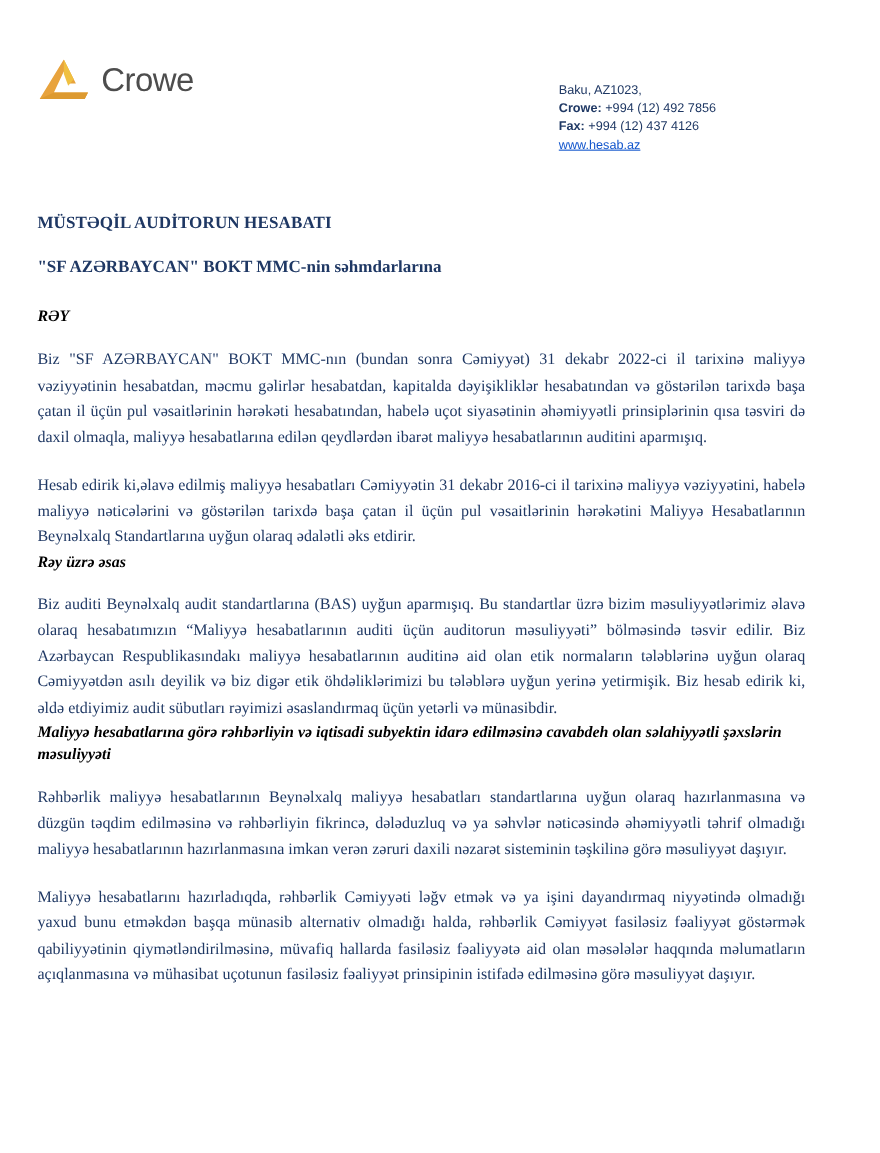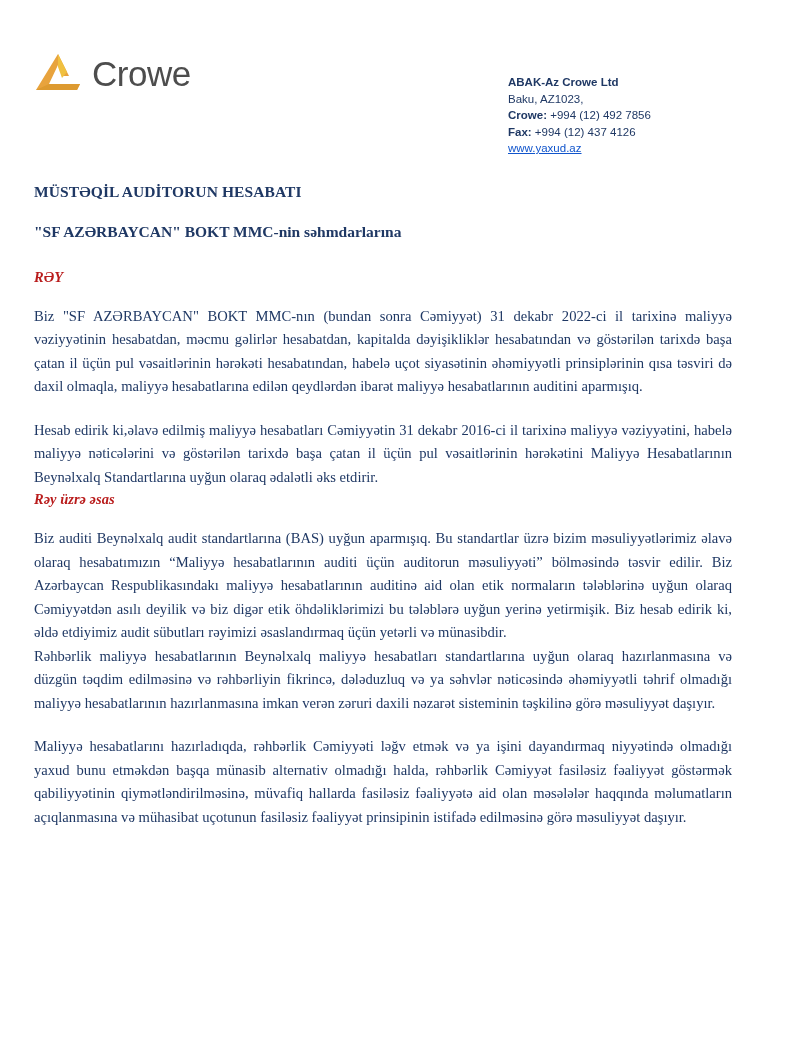--- a/index.html
+++ b/index.html
@@ -36,21 +36,21 @@
     padding-left: 2px;
     padding-top: 14px;
   }
   .logo-mark {
     width: 46px;
     height: 40px;
     flex: 0 0 auto;
   }
   .logo-text {
     font-family: "Liberation Sans", sans-serif;
-    font-size: 35px;
+    font-size: 30px;
     letter-spacing: -0.5px;
     color: #4d4d4d;
     font-weight: 400;
   }
 
   .contact-block {
     font-family: "Liberation Sans", sans-serif;
     font-size: 11.5px;
     line-height: 16.5px;
     color: #1f3864;
@@ -67,21 +67,21 @@
   .contact-block .link {
     color: #1155cc;
     text-decoration: underline;
   }
   .contact-line {
     white-space: nowrap;
   }
 
   
   .content {
-    margin-top: 26px;
+    margin-top: 54px;
     padding-right: 6px;
   }
   .doc-title {
     font-family: "Liberation Serif", serif;
     font-weight: bold;
     font-size: 15.5px;
     color: #1f3864;
     margin: 0 0 22px 0;
     letter-spacing: 0.1px;
   }
@@ -90,21 +90,21 @@
     font-weight: bold;
     font-size: 15.5px;
     color: #1f3864;
     margin: 0 0 26px 0;
   }
   .section-heading {
     font-family: "Liberation Serif", serif;
     font-weight: bold;
     font-style: italic;
     font-size: 14.5px;
-    color: #b91c1c;
+    color: #000000;
     margin: 0 0 18px 0;
     line-height: 20px;
   }
   p.para {
     font-family: "Liberation Serif", serif;
     font-size: 14.6px;
     line-height: 23.5px;
     color: #1f3864;
     margin: 0 0 20px 0;
     text-align: justify;
@@ -125,32 +125,31 @@
         <svg width="46" height="40" viewBox="0 0 46 40" xmlns="http://www.w3.org/2000/svg">
           <polygon points="22,0 33,22 27,22 22,11 13,30 44,30 41,36 0,36" fill="#e8a33d"></polygon>
           <polygon points="22,0 31,18 26,24 22,13" fill="#f0c040"></polygon>
           <polygon points="0,36 13,30 44,30 41,36" fill="#dd9a30"></polygon>
         </svg>
       </span>
       <span class="logo-text">Crowe</span>
     </div>
 
     <div class="contact-block">
-      <div class="company contact-line">ABAK-Az Crowe Ltd</div>
       <div class="contact-line">Baku, AZ1023,</div>
       <div class="contact-line">
         <span class="lbl">Crowe:</span>
         <span>+994 (12) 492 7856</span>
       </div>
       <div class="contact-line">
         <span class="lbl">Fax:</span>
         <span>+994 (12) 437 4126</span>
       </div>
       <div class="contact-line">
-        <span class="link">www.yaxud.az</span>
+        <span class="link">www.hesab.az</span>
       </div>
     </div>
 
   </div>
 
   <div class="content">
 
     <h1 class="doc-title">MÜSTƏQİL AUDİTORUN HESABATI</h1>
     <h2 class="doc-subtitle">"SF AZƏRBAYCAN" BOKT MMC-nin səhmdarlarına</h2>
 
@@ -159,19 +158,20 @@
       <p class="para">Biz "SF AZƏRBAYCAN" BOKT MMC-nın (bundan sonra Cəmiyyət) 31 dekabr 2022-ci il tarixinə maliyyə vəziyyətinin hesabatdan, məcmu gəlirlər hesabatdan, kapitalda dəyişikliklər hesabatından və göstərilən tarixdə başa çatan il üçün pul vəsaitlərinin hərəkəti hesabatından, habelə uçot siyasətinin əhəmiyyətli prinsiplərinin qısa təsviri də daxil olmaqla, maliyyə hesabatlarına edilən qeydlərdən ibarət maliyyə hesabatlarının auditini aparmışıq.</p>
       <p class="para">Hesab edirik ki,əlavə edilmiş maliyyə hesabatları Cəmiyyətin 31 dekabr 2016-ci il tarixinə maliyyə vəziyyətini, habelə maliyyə nəticələrini və göstərilən tarixdə başa çatan il üçün pul vəsaitlərinin hərəkətini Maliyyə Hesabatlarının Beynəlxalq Standartlarına uyğun olaraq ədalətli əks etdirir.</p>
     </div>
 
     <div>
       <div class="section-heading">Rəy üzrə əsas</div>
       <p class="para">Biz auditi Beynəlxalq audit standartlarına (BAS) uyğun aparmışıq. Bu standartlar üzrə bizim məsuliyyətlərimiz əlavə olaraq hesabatımızın “Maliyyə hesabatlarının auditi üçün auditorun məsuliyyəti” bölməsində təsvir edilir. Biz Azərbaycan Respublikasındakı maliyyə hesabatlarının auditinə aid olan etik normaların tələblərinə uyğun olaraq Cəmiyyətdən asılı deyilik və biz digər etik öhdəliklərimizi bu tələblərə uyğun yerinə yetirmişik. Biz hesab edirik ki, əldə etdiyimiz audit sübutları rəyimizi əsaslandırmaq üçün yetərli və münasibdir.</p>
     </div>
 
     <div>
+      <div class="section-heading">Maliyyə hesabatlarına görə rəhbərliyin və iqtisadi subyektin idarə edilməsinə cavabdeh olan səlahiyyətli şəxslərin məsuliyyəti</div>
       <p class="para">Rəhbərlik maliyyə hesabatlarının Beynəlxalq maliyyə hesabatları standartlarına uyğun olaraq hazırlanmasına və düzgün təqdim edilməsinə və rəhbərliyin fikrincə, dələduzluq və ya səhvlər nəticəsində əhəmiyyətli təhrif olmadığı maliyyə hesabatlarının hazırlanmasına imkan verən zəruri daxili nəzarət sisteminin təşkilinə görə məsuliyyət daşıyır.</p>
       <p class="para">Maliyyə hesabatlarını hazırladıqda, rəhbərlik Cəmiyyəti ləğv etmək və ya işini dayandırmaq niyyətində olmadığı yaxud bunu etməkdən başqa münasib alternativ olmadığı halda, rəhbərlik Cəmiyyət fasiləsiz fəaliyyət göstərmək qabiliyyətinin qiymətləndirilməsinə, müvafiq hallarda fasiləsiz fəaliyyətə aid olan məsələlər haqqında məlumatların açıqlanmasına və mühasibat uçotunun fasiləsiz fəaliyyət prinsipinin istifadə edilməsinə görə məsuliyyət daşıyır.</p>
     </div>
 
   </div>
 
 </div>
 
 </body></html>

